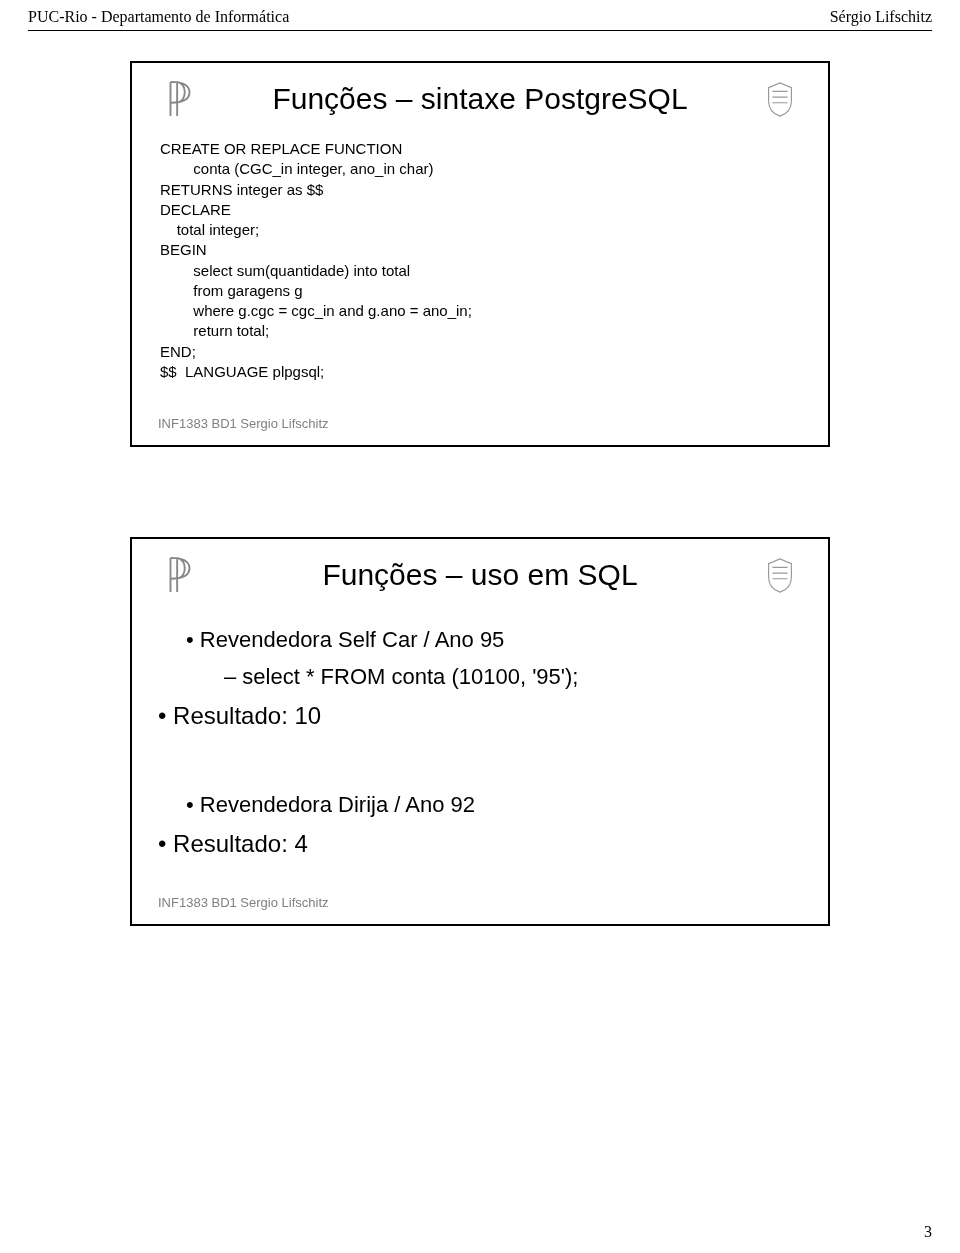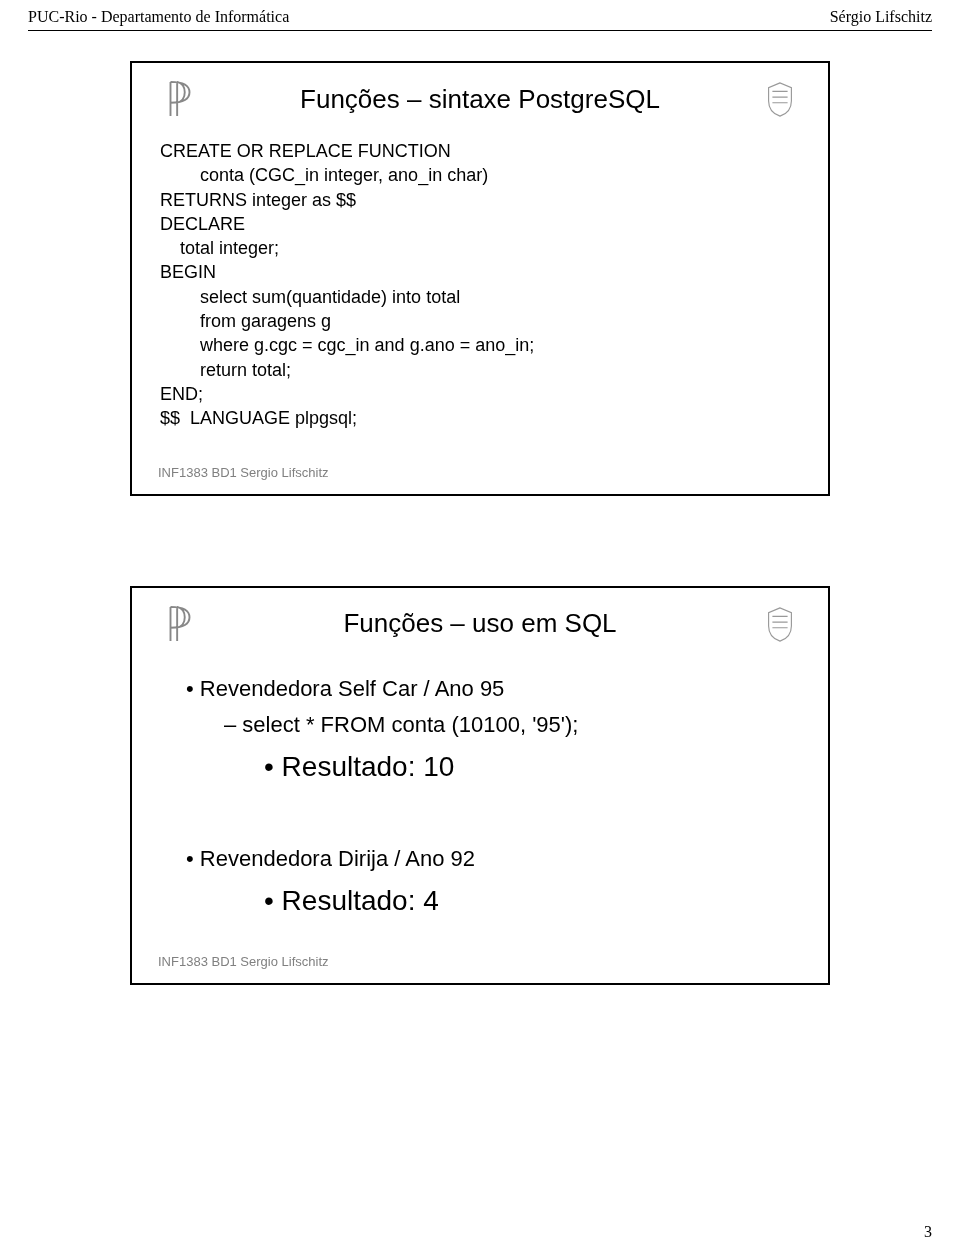--- a/index.html
+++ b/index.html
@@ -30,40 +30,40 @@
     padding:14px 0 10px 0;
   }
   .slide-inner { padding:0 26px 0 26px; }
   .title-row {
     display:flex;
     align-items:center;
     justify-content:space-between;
     margin-bottom:18px;
   }
   .title-text {
-    font-size:26px;
+    font-size:30px;
     font-family:Verdana, Arial, sans-serif;
     flex:1;
     text-align:center;
   }
   .title-text.center { }
   .logo-left, .logo-right { width:44px; height:44px; display:flex; align-items:center; justify-content:center; }
   .logo-left svg { width:32px; height:38px; }
   .logo-right svg { width:38px; height:38px; }
   .code-block {
     font-family:Verdana, Arial, sans-serif;
-    font-size:18px;
+    font-size:15px;
     line-height:1.35;
     white-space:pre;
     margin-left:2px;
   }
   .bullets { font-family:Verdana, Arial, sans-serif; font-size:22px; line-height:1.4; }
   .b1 { margin-left:28px; margin-top:28px; }
   .b2 { margin-left:66px; margin-top:6px; font-size:22px; }
-  .b3 { margin-left:106px; margin-top:6px; font-size:28px; }
+  .b3 { margin-top:6px; font-size:24px; }
   .footer-label {
     font-family:Liberation Sans, sans-serif;
     font-size:13px;
     color:#808080;
     margin:34px 0 4px 26px;
   }
   .page-num {
     position:absolute;
     bottom:12px;
     right:28px;

